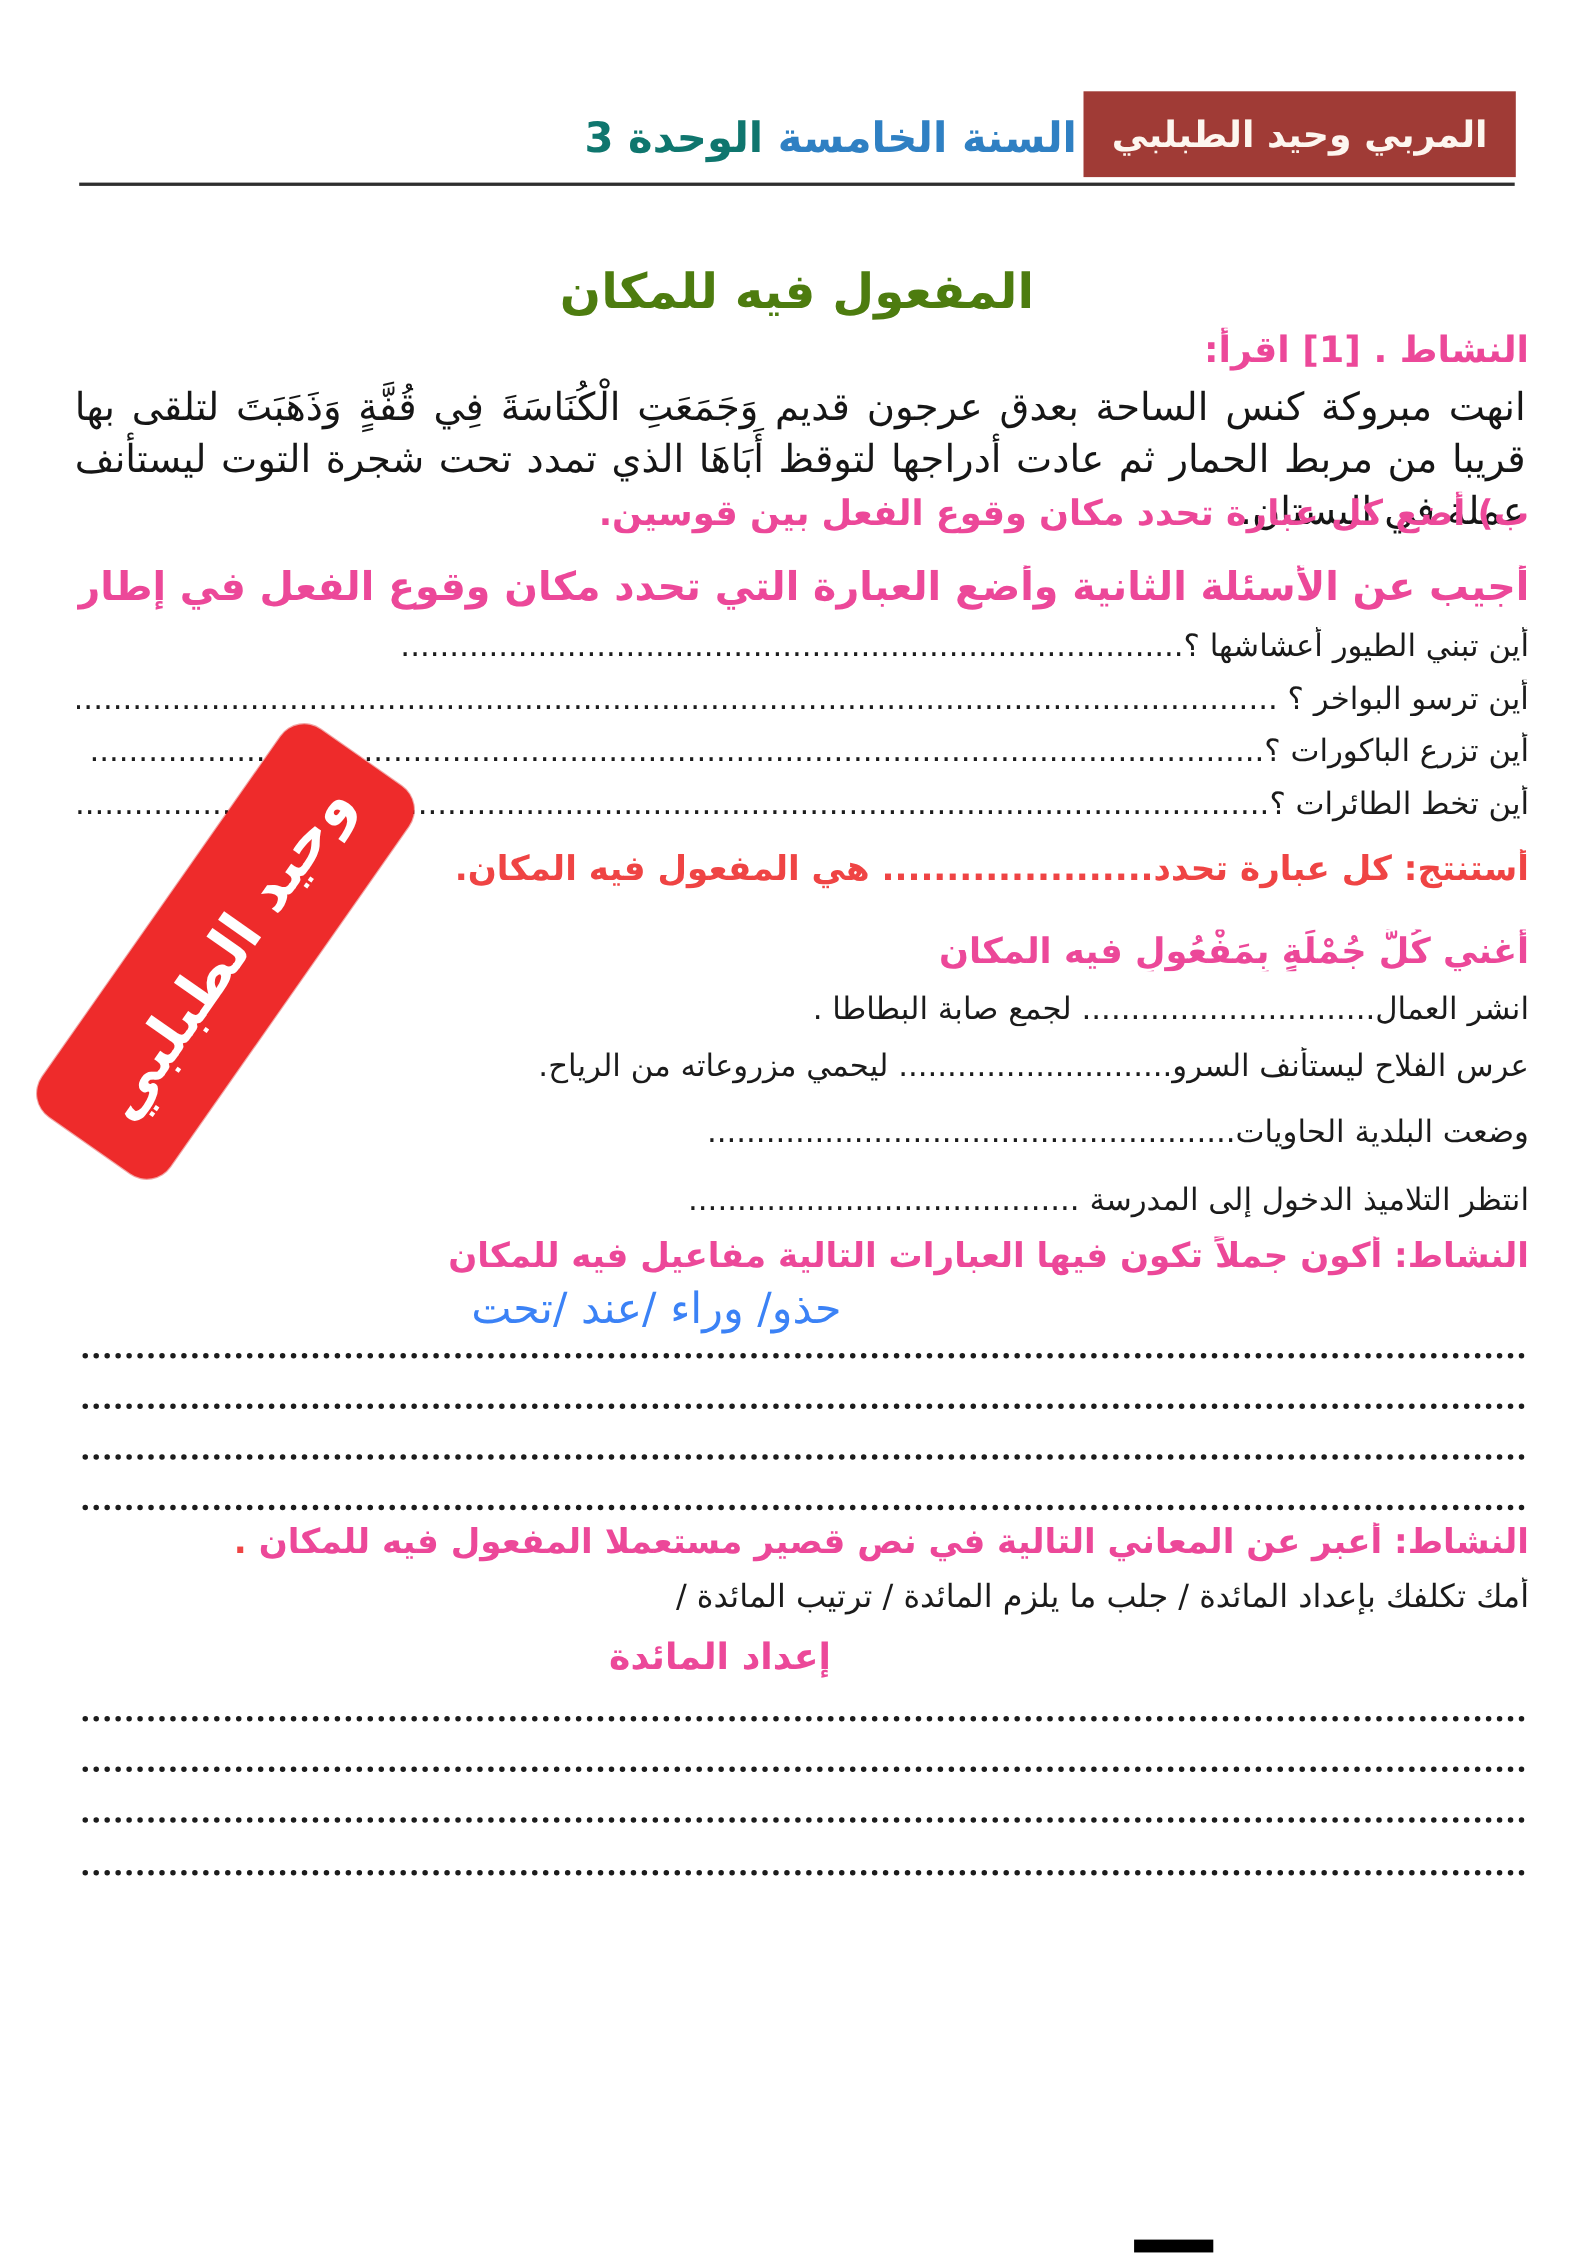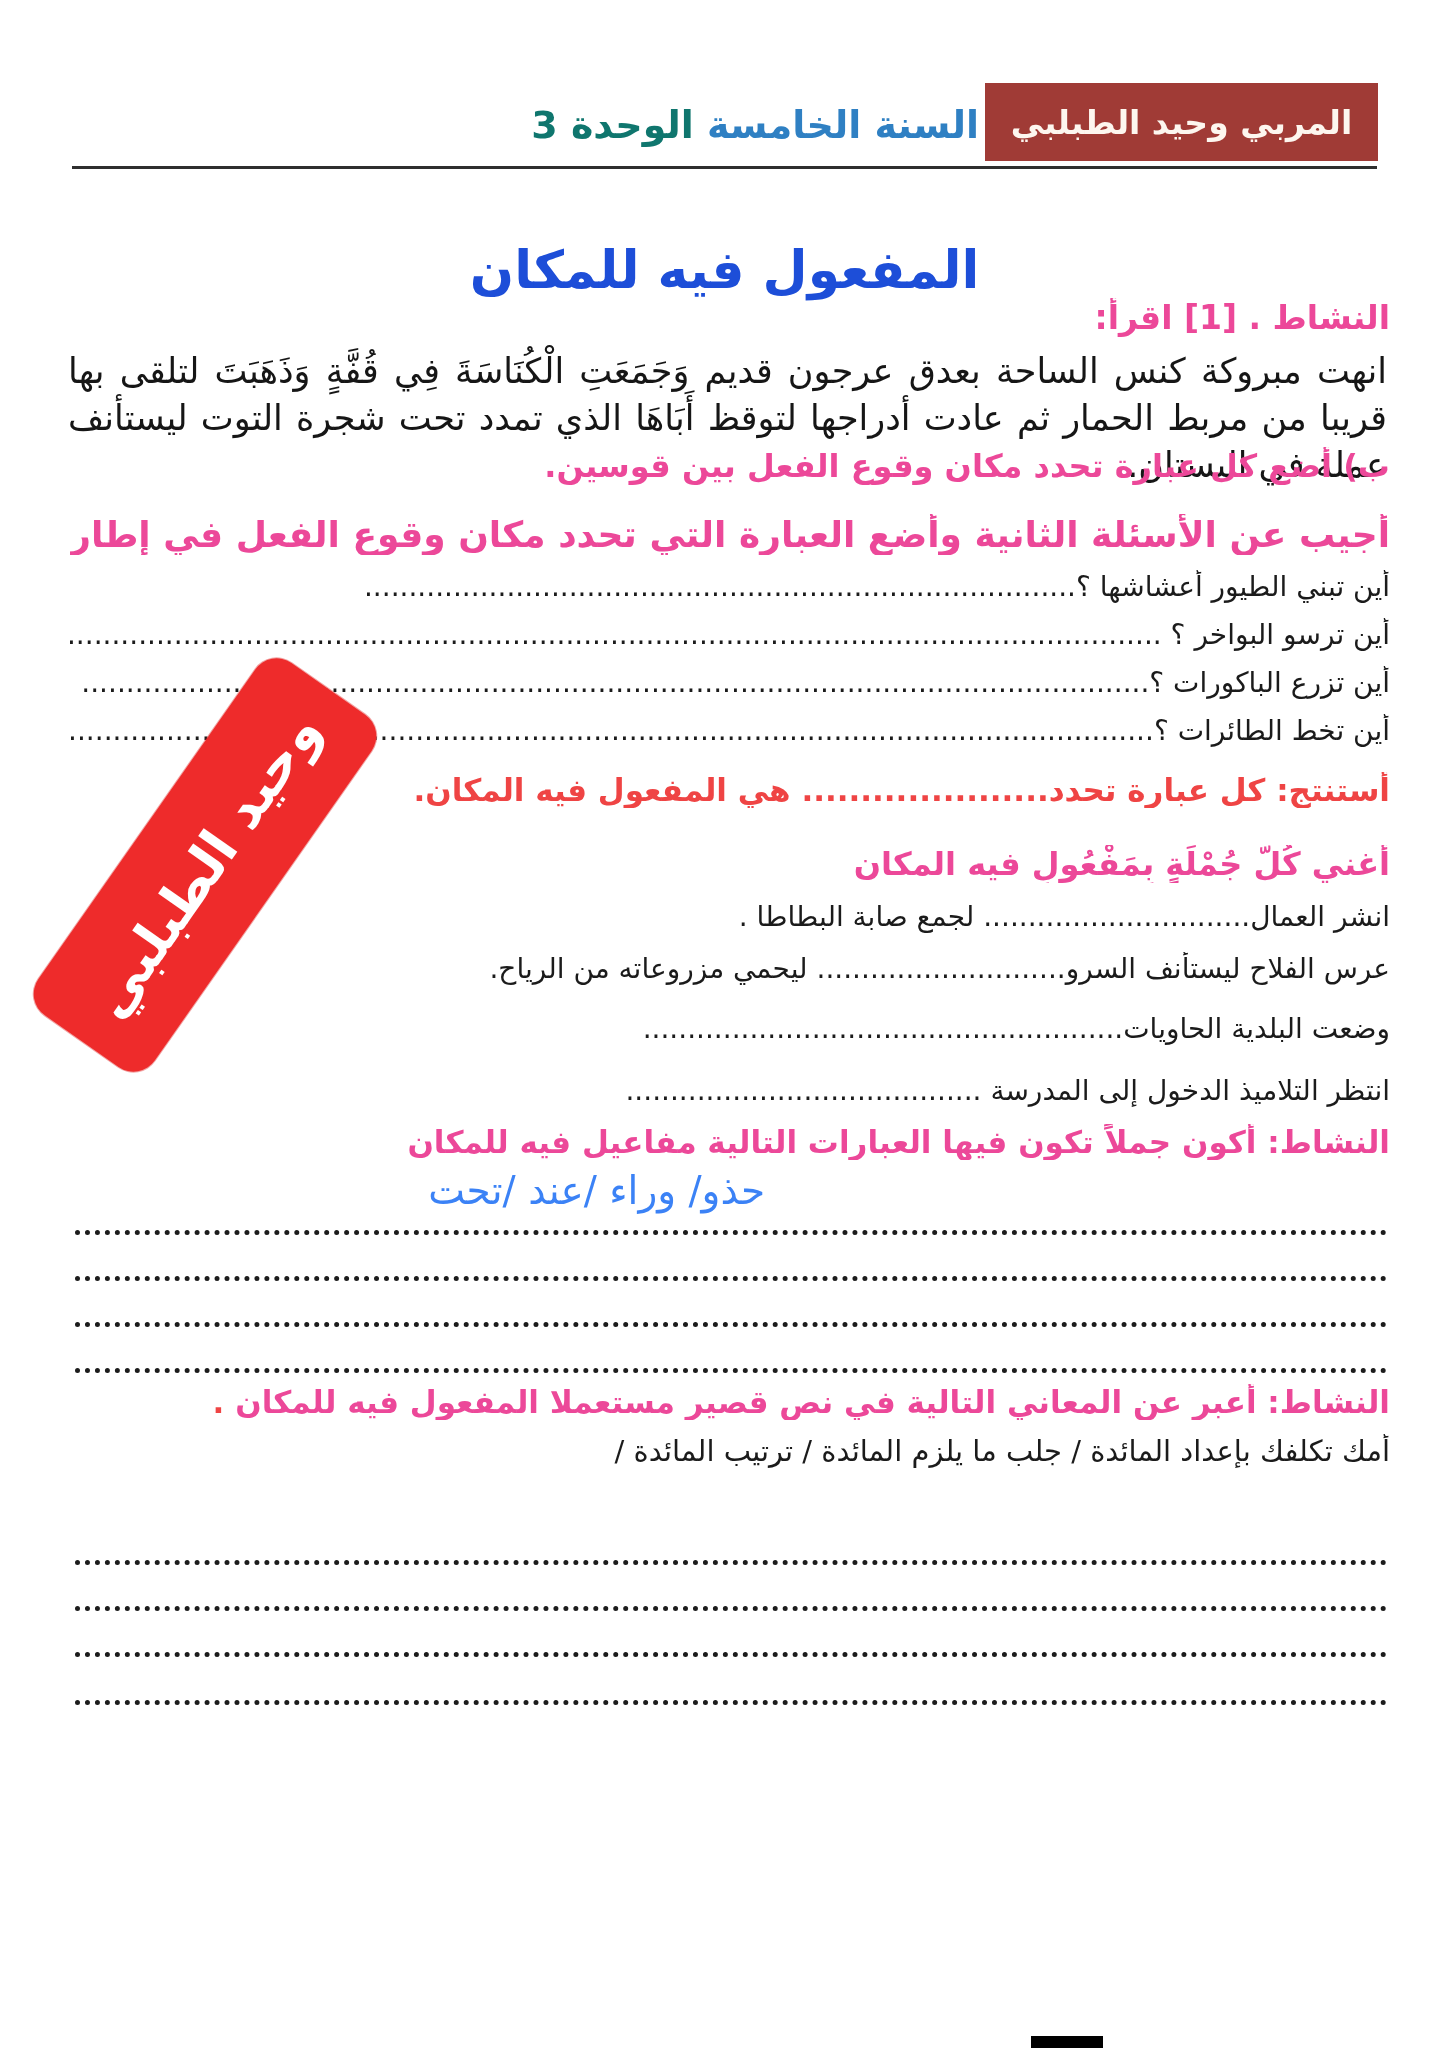--- a/index.html
+++ b/index.html
@@ -33,21 +33,21 @@
     right:470px;top:103px;font-size:38px;font-weight:bold;white-space:nowrap;
   }
   #header-left .grade{color:#2f80c3;}
   #header-left .unit{color:#0f766e;}
   #header-rule{
     left:72px;top:166px;width:1305px;height:0;
     border-top:3px solid #2f2f2f;
   }
   #doc-title{
     left:0;right:0;top:240px;text-align:center;
-    font-size:52px;font-weight:bold;color:#1d4ed8;
+    font-size:44px;font-weight:bold;color:#4d7c0f;
   }
   
   #read-paragraph{
     position:absolute;right:62px;left:68px;top:348px;
     font-size:35px;line-height:47px;color:#161616;
     text-align:justify;direction:rtl;white-space:normal;
   }
   
   .dotline{
     position:absolute;left:75px;right:62px;height:0;
@@ -110,20 +110,21 @@
 
   <div class="dotline" style="top:1230px;"></div>
   <div class="dotline" style="top:1276px;"></div>
   <div class="dotline" style="top:1322px;"></div>
   <div class="dotline" style="top:1368px;"></div>
 
   <div class="row" style="top:1384px;font-size:31px;">
     <span class="green-h">النشاط: أعبر عن المعاني التالية في نص قصير مستعملا المفعول فيه للمكان</span><span class="red-h"> .</span>
   </div>
   <div class="row" style="top:1434px;font-size:29px;">أمك تكلفك بإعداد المائدة / جلب ما يلزم المائدة / ترتيب المائدة /</div>
+  <div class="abs green-h" style="left:0;right:140px;top:1486px;text-align:center;font-size:33px;">إعداد المائدة</div>
 
   <div class="dotline" style="top:1560px;"></div>
   <div class="dotline" style="top:1606px;"></div>
   <div class="dotline" style="top:1652px;"></div>
   <div class="dotline" style="top:1700px;"></div>
 
   <div id="stamp" class="abs">
     <span>وحيد الطبلبي</span>
   </div>
 

